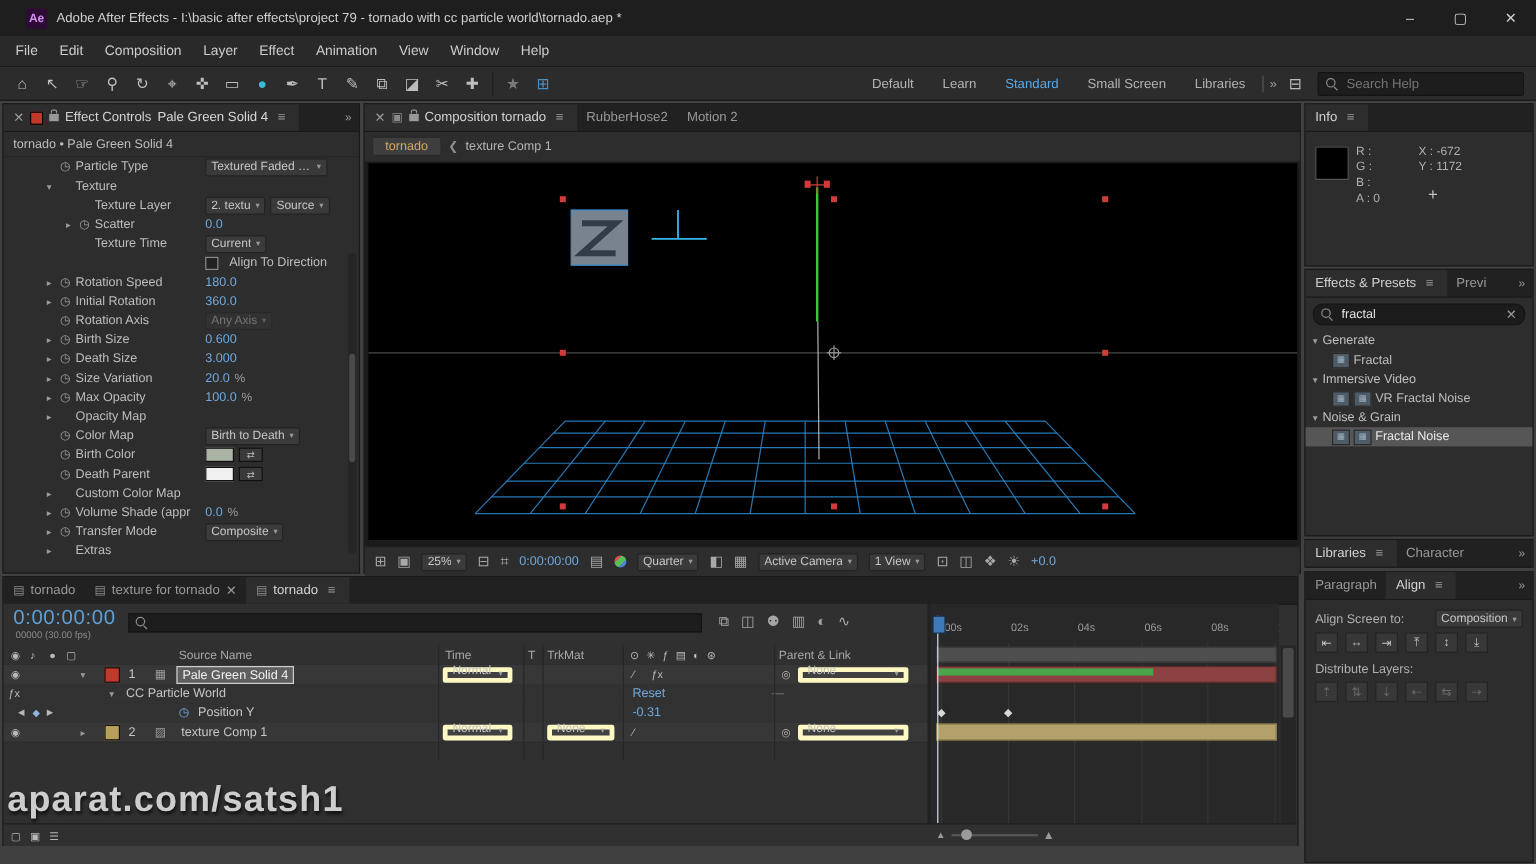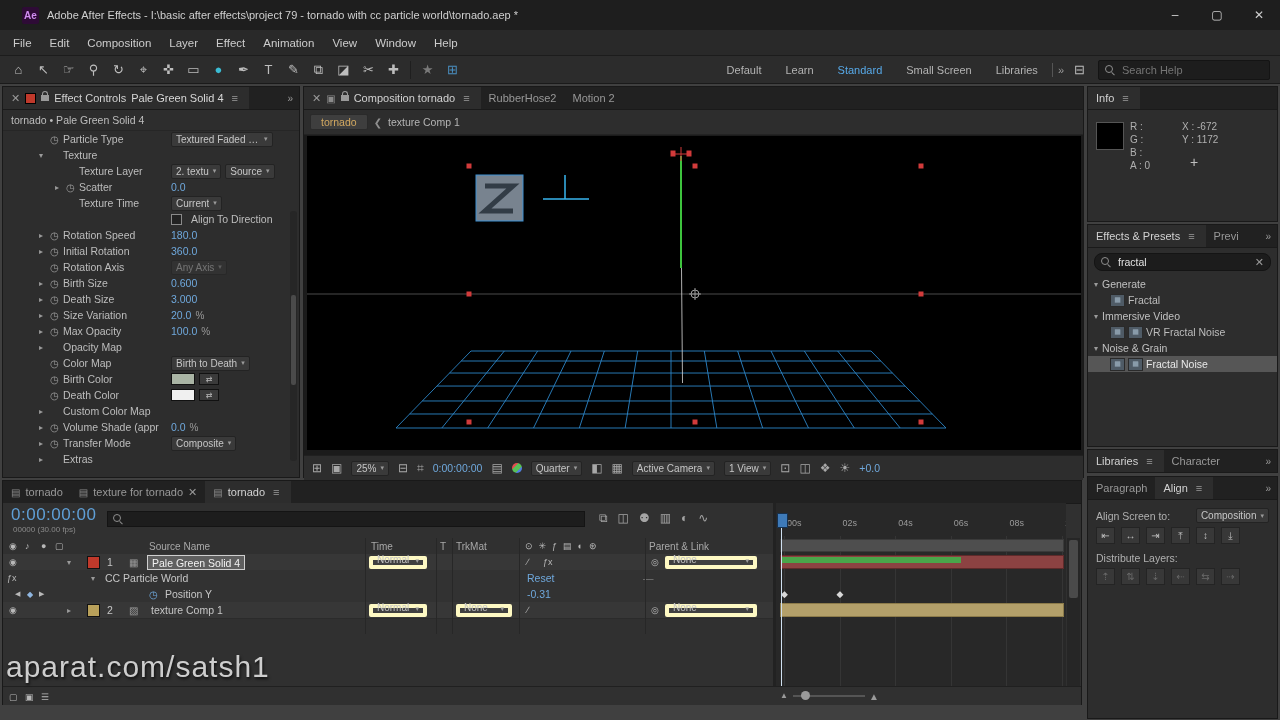--- a/index.html
+++ b/index.html
@@ -115,21 +115,21 @@
   .kf{position:absolute;top:86px;color:#d8d8d8;font-size:9px}
   .cti-line{position:absolute;left:5px;top:10px;bottom:0;width:1px;background:#cfe0f0}
   .cti-head{position:absolute;left:1px;top:10px;width:9px;height:13px;background:#3e7ab8;border:1px solid #16304e;border-radius:1px}
   .tl-scroll{position:absolute;left:1064px;top:57px;width:13px;height:148px;background:#262626}
   .tl-scroll .vthumb{left:2px;width:9px;top:2px;height:58px}
   .tl-bottom{position:absolute;left:0;top:205px;width:1078px;height:18px;background:#303030;border-top:1px solid #202020}
   .nav-line{position:absolute;left:790px;top:8px;width:72px;height:2px;background:#555}
   .nav-handle{position:absolute;left:798px;top:4px;width:9px;height:9px;border-radius:50%;background:#9a9a9a}
   .tri{color:#9a9a9a;font-size:8px;position:absolute;top:4px}
   
-  .watermark{position:absolute;left:6px;top:650px;font-size:30px;font-weight:normal;color:rgba(215,215,215,.95);
+  .watermark{position:absolute;left:6px;top:650px;font-size:30px;font-weight:bold;color:rgba(215,215,215,.95);
     text-shadow:1px 2px 3px rgba(0,0,0,.7);letter-spacing:1px;z-index:60}
 </style>
 </head>
 <body>
 
 <div class="app">
 
   <div class="titlebar">
     <span class="ae-badge">Ae</span>
     <span class="tb-title">Adobe After Effects - I:\basic after effects\project 79 - tornado with cc particle world\tornado.aep *</span>
@@ -348,21 +348,21 @@
           <span class="sw">◷</span>
           <span class="lbl">Birth Color</span>
           <span class="vals">
             <span class="cswatch" style="background: rgb(169, 180, 164);"></span>
             <span class="ctoggle">⇄</span>
           </span>
         </div>
         <div class="ec-row" style="padding-left: 36px;">
           <span class="exp"></span>
           <span class="sw">◷</span>
-          <span class="lbl">Death Color</span>
+          <span class="lbl">Death Parent</span>
           <span class="vals">
             <span class="cswatch" style="background: rgb(240, 240, 240);"></span>
             <span class="ctoggle">⇄</span>
           </span>
         </div>
         <div class="ec-row" style="padding-left: 36px;">
           <span class="exp">▸</span>
           <span class="sw-sp"></span>
           <span class="lbl">Custom Color Map</span>
           <span class="vals"></span>

